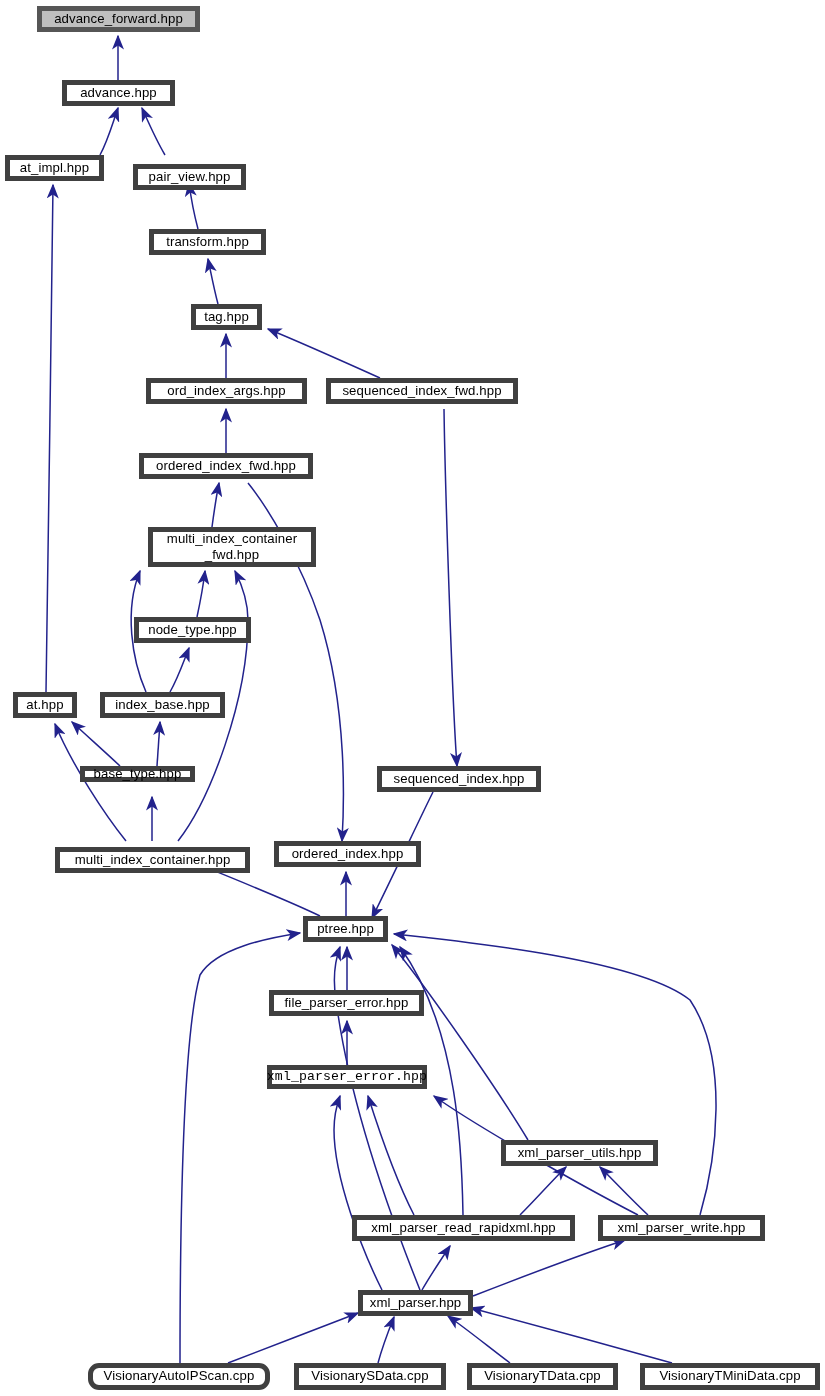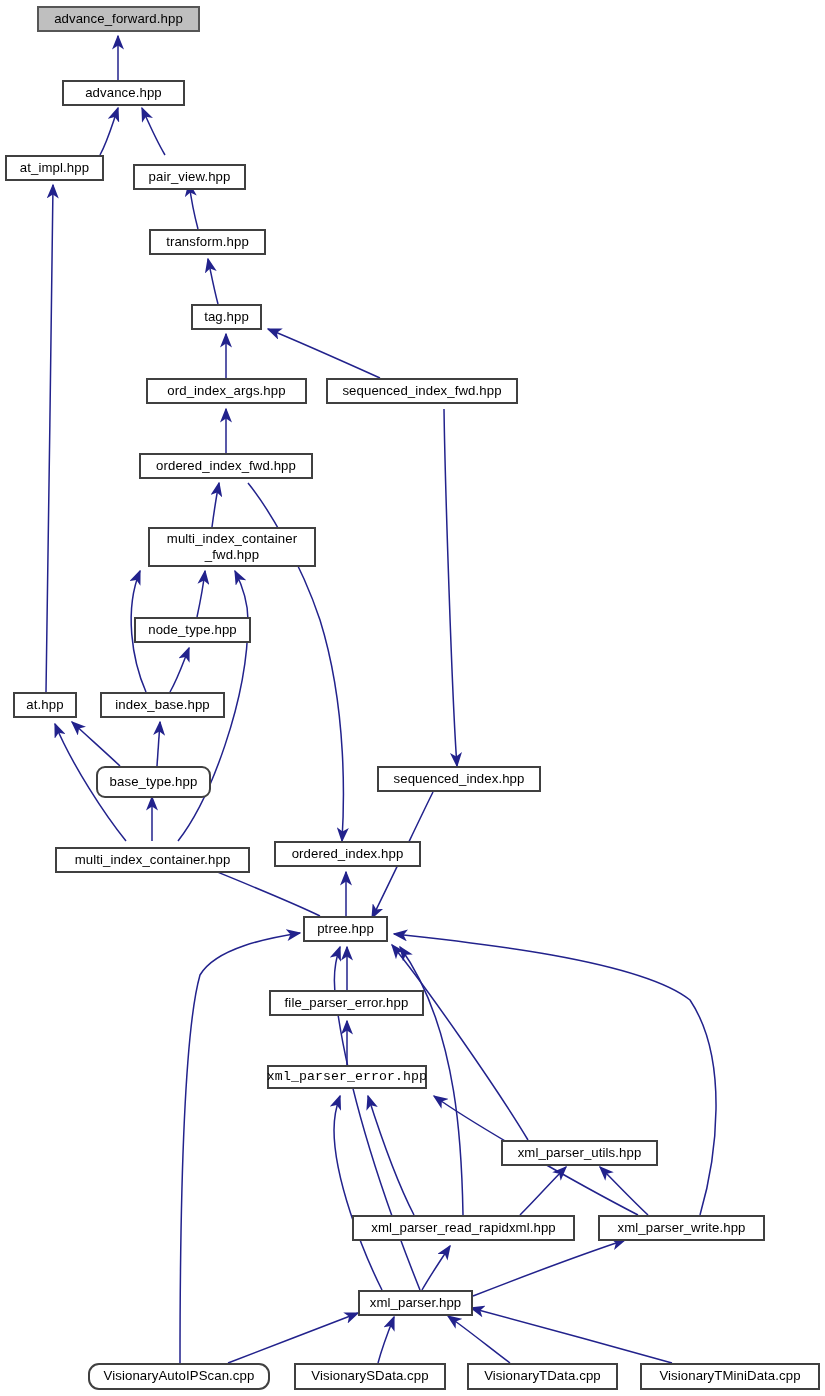--- a/index.html
+++ b/index.html
@@ -22,21 +22,21 @@
     position: absolute;
     left: 0;
     top: 0;
     width: 825px;
     height: 1396px;
     pointer-events: none;
   }
   .node {
     position: absolute;
     box-sizing: border-box;
-    border: 2px solid #404040;
+    border: 5px solid #404040;
     background: #ffffff;
     color: #000000;
     font-size: 13.2px;
     line-height: 1.12;
     display: flex;
     align-items: center;
     justify-content: center;
     text-align: center;
     white-space: pre;
     letter-spacing: 0.1px;
@@ -102,34 +102,34 @@
         <path d="M180,1363 C180,1280 180,1045 200,975 C216,948 268,938 300,933" stroke="#22228c" marker-end="url(#arrowhead)"></path>
         <path d="M228,1363 C266,1348 320,1328 358,1313" stroke="#22228c" marker-end="url(#arrowhead)"></path>
         <path d="M378,1363 C382,1348 388,1332 394,1317" stroke="#22228c" marker-end="url(#arrowhead)"></path>
         <path d="M510,1363 C490,1348 468,1330 448,1316" stroke="#22228c" marker-end="url(#arrowhead)"></path>
         <path d="M672,1363 C612,1346 522,1322 471,1308" stroke="#22228c" marker-end="url(#arrowhead)"></path>
       </g>
   </svg>
 
   <div id="node-layer">
       <div class="node root" style="left: 37px; top: 6px; width: 163px; height: 26px;">advance_forward.hpp</div>
-      <div class="node" style="left: 62px; top: 80px; width: 123px; height: 26px;">advance.hpp</div>
+      <div class="node" style="left: 62px; top: 80px; width: 113px; height: 26px;">advance.hpp</div>
       <div class="node" style="left: 5px; top: 155px; width: 99px; height: 26px;">at_impl.hpp</div>
       <div class="node" style="left: 133px; top: 164px; width: 113px; height: 26px;">pair_view.hpp</div>
       <div class="node" style="left: 149px; top: 229px; width: 117px; height: 26px;">transform.hpp</div>
       <div class="node" style="left: 191px; top: 304px; width: 71px; height: 26px;">tag.hpp</div>
       <div class="node" style="left: 146px; top: 378px; width: 161px; height: 26px;">ord_index_args.hpp</div>
       <div class="node" style="left: 326px; top: 378px; width: 192px; height: 26px;">sequenced_index_fwd.hpp</div>
       <div class="node" style="left: 139px; top: 453px; width: 174px; height: 26px;">ordered_index_fwd.hpp</div>
       <div class="node two-line" style="left: 122px; top: 527px; width: 168px; height: 40px; margin-left: 26px;">multi_index_container
 _fwd.hpp</div>
       <div class="node" style="left: 134px; top: 617px; width: 117px; height: 26px;">node_type.hpp</div>
       <div class="node" style="left: 13px; top: 692px; width: 64px; height: 26px;">at.hpp</div>
       <div class="node" style="left: 100px; top: 692px; width: 125px; height: 26px;">index_base.hpp</div>
-      <div class="node" style="left: 96px; top: 766px; width: 115px; height: 32px; border-radius: 9px;">base_type.hpp</div>
+      <div class="node" style="left: 80px; top: 766px; width: 115px; height: 16px;">base_type.hpp</div>
       <div class="node" style="left: 377px; top: 766px; width: 164px; height: 26px;">sequenced_index.hpp</div>
       <div class="node" style="left: 55px; top: 847px; width: 195px; height: 26px;">multi_index_container.hpp</div>
       <div class="node" style="left: 274px; top: 841px; width: 147px; height: 26px;">ordered_index.hpp</div>
       <div class="node" style="left: 303px; top: 916px; width: 85px; height: 26px;">ptree.hpp</div>
       <div class="node" style="left: 269px; top: 990px; width: 155px; height: 26px;">file_parser_error.hpp</div>
       <div class="node" style="left: 267px; top: 1065px; width: 160px; height: 24px; font-family: Liberation Mono, monospace;">xml_parser_error.hpp</div>
       <div class="node" style="left: 501px; top: 1140px; width: 157px; height: 26px;">xml_parser_utils.hpp</div>
       <div class="node" style="left: 352px; top: 1215px; width: 223px; height: 26px;">xml_parser_read_rapidxml.hpp</div>
       <div class="node" style="left: 598px; top: 1215px; width: 167px; height: 26px;">xml_parser_write.hpp</div>
       <div class="node" style="left: 358px; top: 1290px; width: 115px; height: 26px;">xml_parser.hpp</div>

